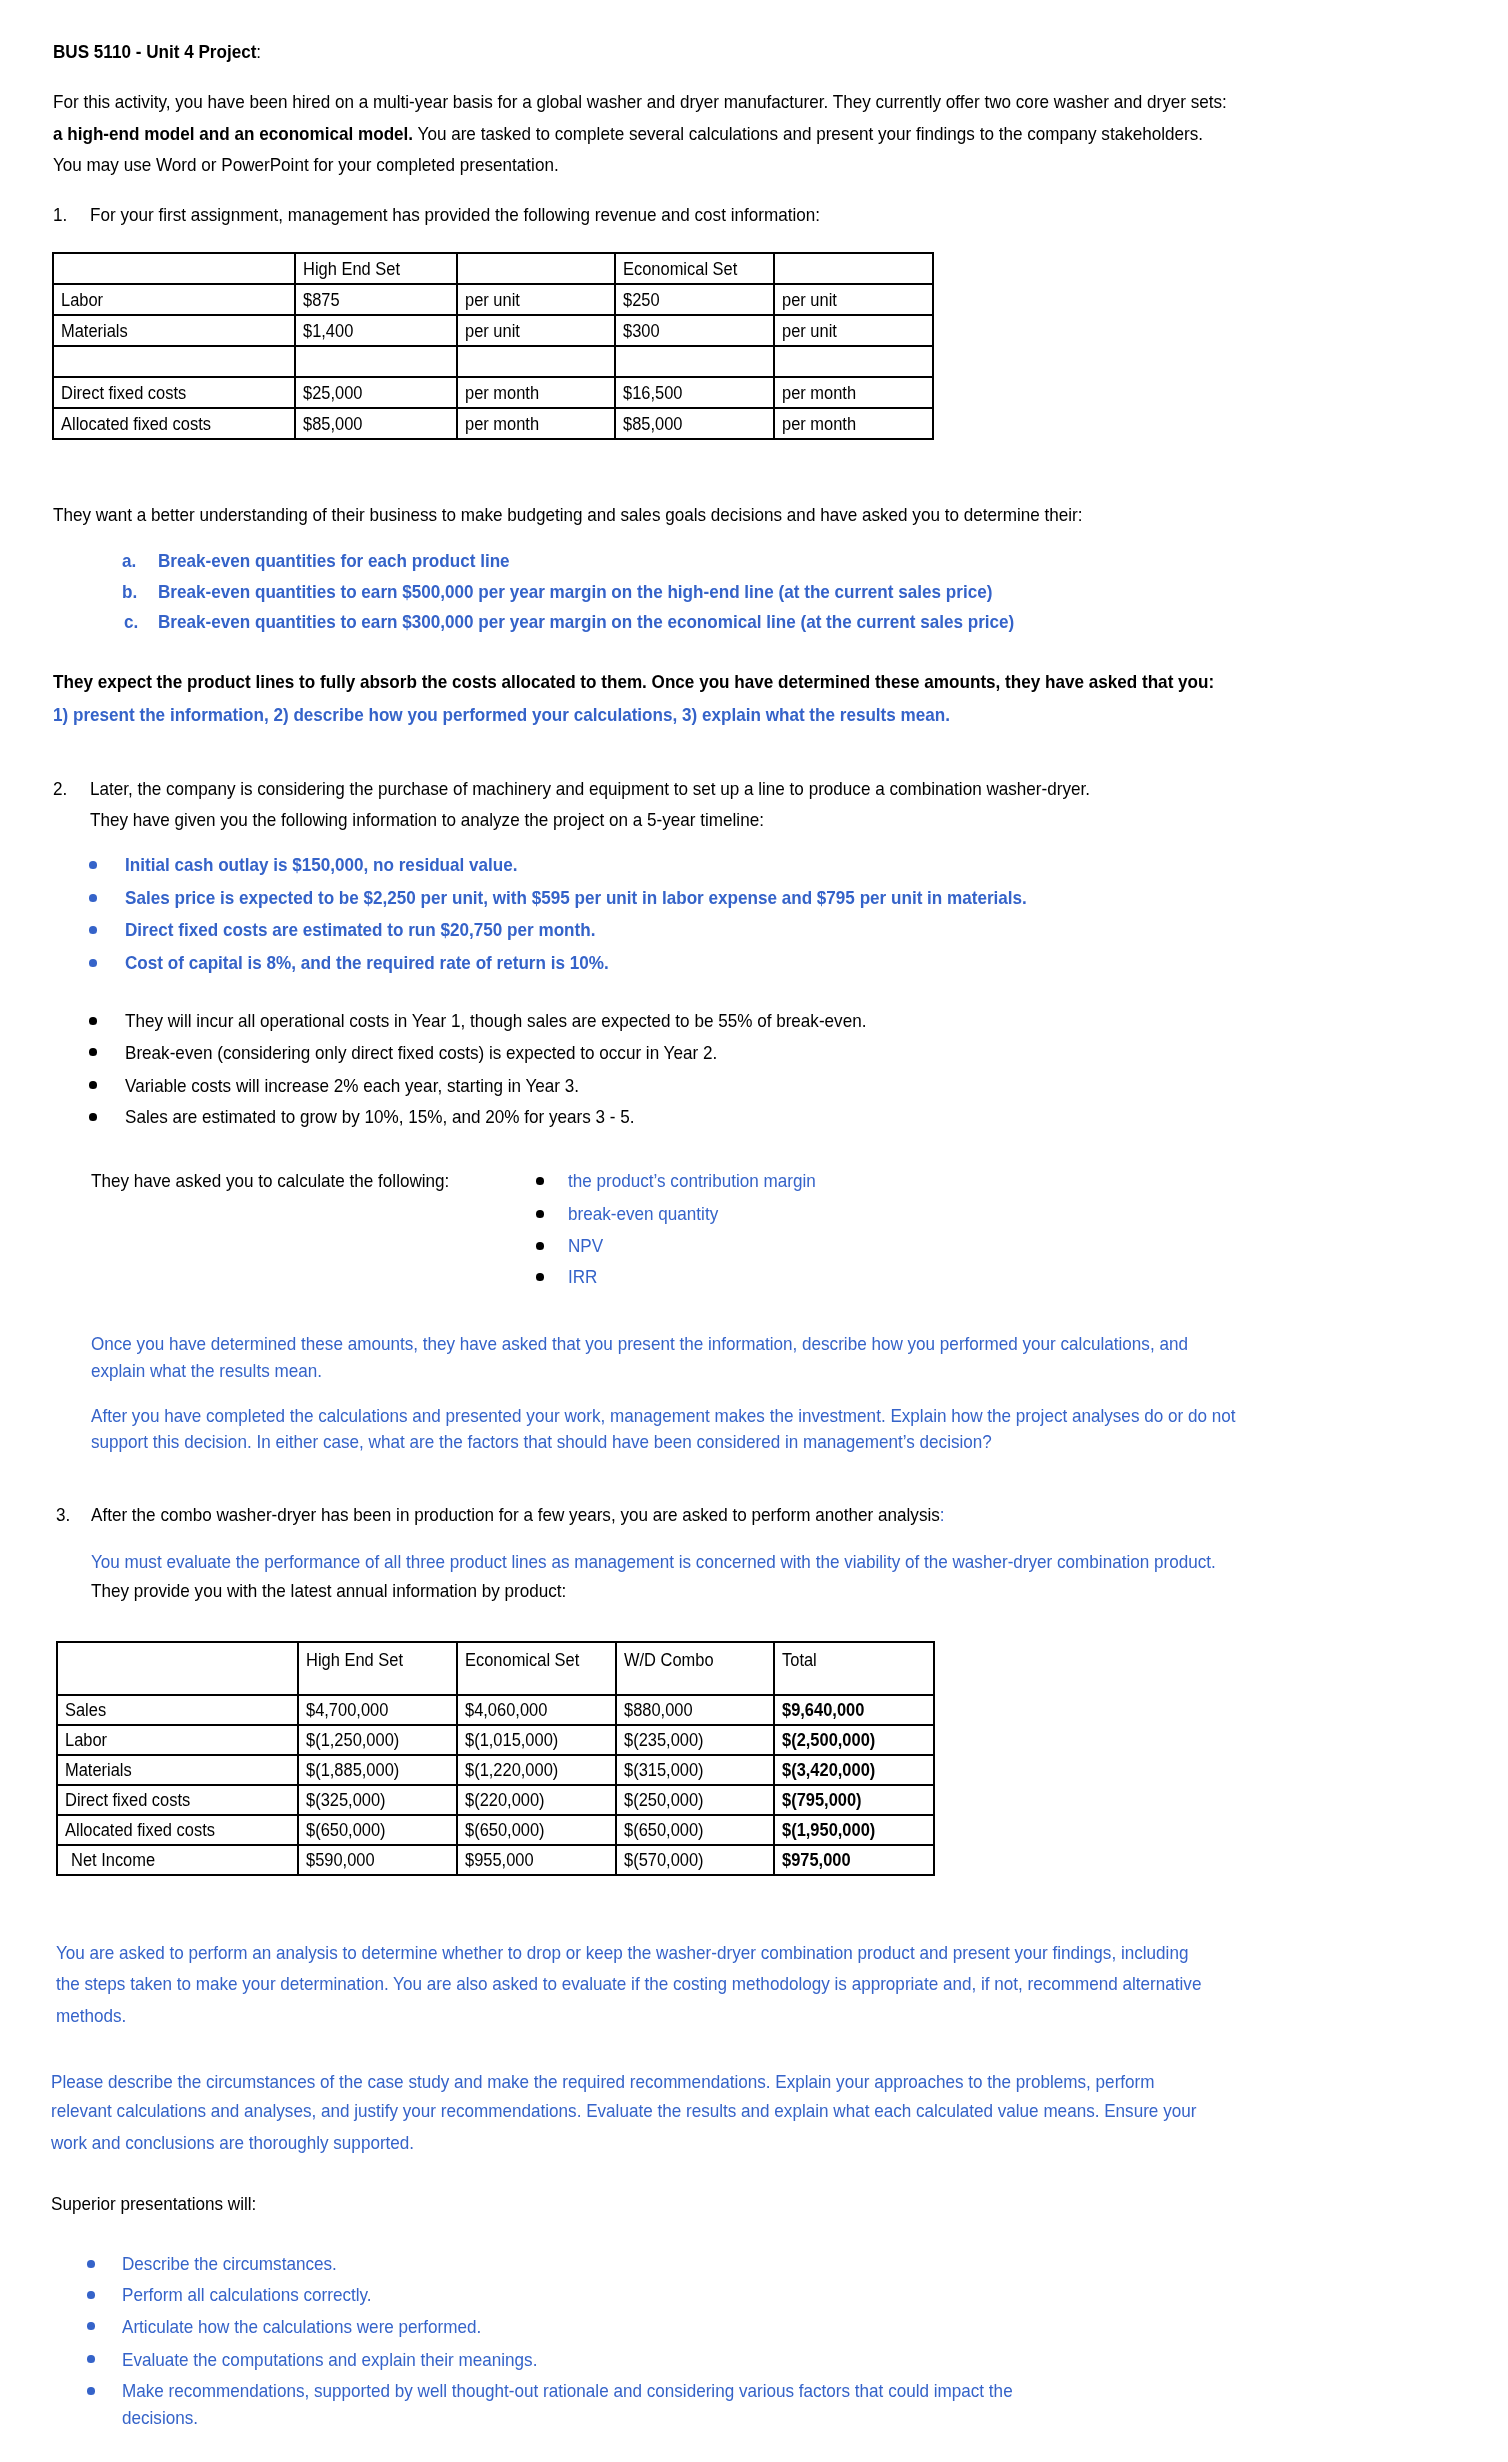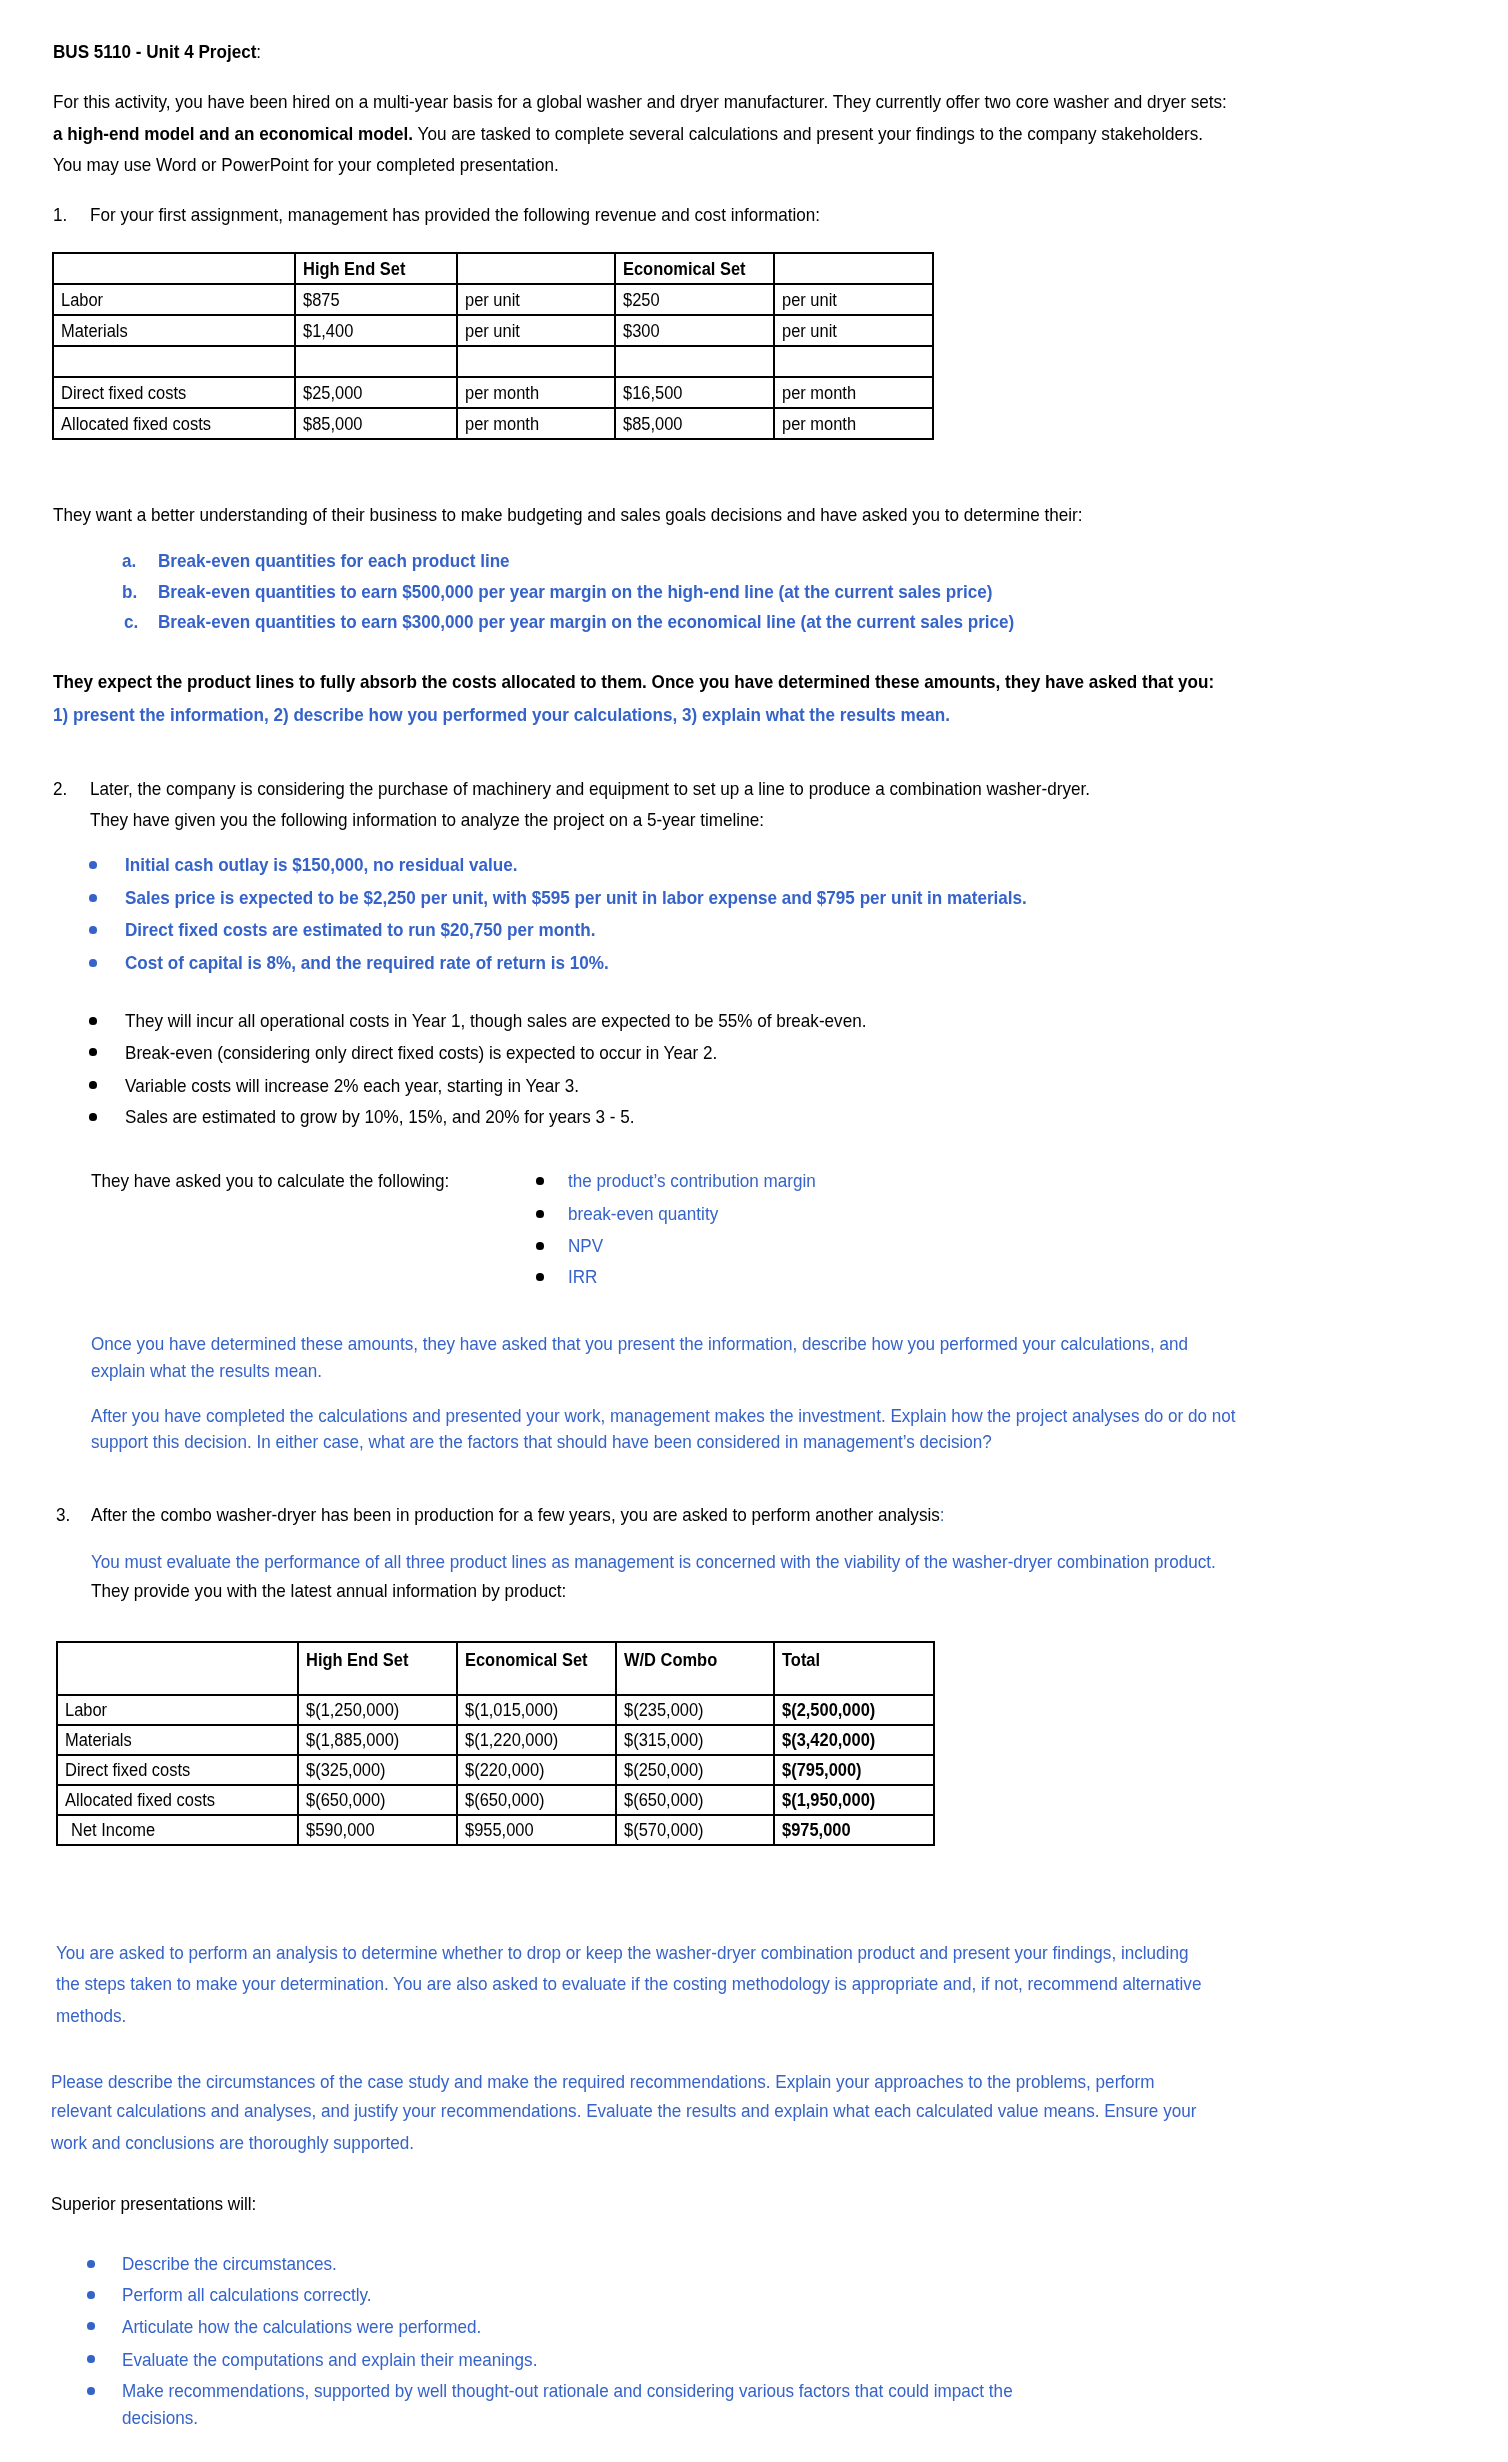--- a/index.html
+++ b/index.html
@@ -8,21 +8,21 @@
   .ln { position: absolute; white-space: nowrap; font-size: 19px; line-height: 24px;
         transform: scaleX(0.9); transform-origin: left center; }
   .blue { color: #3563C9; }
   .b { font-weight: bold; }
   .bul { position: absolute; width: 7.7px; height: 7.7px; border-radius: 50%; background: #000; }
   .bul.blue { background: #3563C9; }
   .num { position: absolute; font-size: 19px; line-height: 24px; transform: scaleX(0.9); transform-origin: left center; }
   table.grid { position: absolute; border-collapse: collapse; table-layout: fixed; }
   table.grid td { border: 2.1px solid #000; padding: 0 7px; font-size: 18.3px; vertical-align: middle; white-space: nowrap; overflow: hidden; }
   table.grid td span { display: inline-block; transform: scaleX(0.9); transform-origin: left center; }
-  table.grid tr.hdr td { font-weight: bold; }
+  table.grid tr.hdr td { font-weight: normal; }
   #t1 { left: 52px; top: 252px; width: 879px; }
   #t1 tr { height: 31px; }
   #t3 { left: 56px; top: 1641px; width: 877px; }
   #t3 tr { height: 30px; }
   #t3 tr.hdr { height: 53px; }
   #t3 tr.hdr td { vertical-align: top; padding-top: 4.2px; line-height: 25px; white-space: normal; }
   #t3 td.tot { font-weight: bold; }
 </style>
 </head>
 <body>
@@ -151,20 +151,27 @@
       <col style="width:158px">
       <col style="width:160px">
     </colgroup>
   <tbody>
       <tr class="hdr">
     <td><span></span></td>
     <td><span>High End Set</span></td>
     <td style="white-space:normal;"><span style="white-space:normal;width:148px;">Economical Set</span></td>
     <td><span>W/D Combo</span></td>
     <td><span>Total</span></td>
+  </tr>
+  <tr>
+    <td><span>Sales</span></td>
+    <td><span>$4,700,000</span></td>
+    <td><span>$4,060,000</span></td>
+    <td><span>$880,000</span></td>
+    <td class="tot"><span>$9,640,000</span></td>
   </tr>
   <tr>
     <td><span>Labor</span></td>
     <td><span>$(1,250,000)</span></td>
     <td><span>$(1,015,000)</span></td>
     <td><span>$(235,000)</span></td>
     <td class="tot"><span>$(2,500,000)</span></td>
   </tr>
   <tr>
     <td><span>Materials</span></td>

